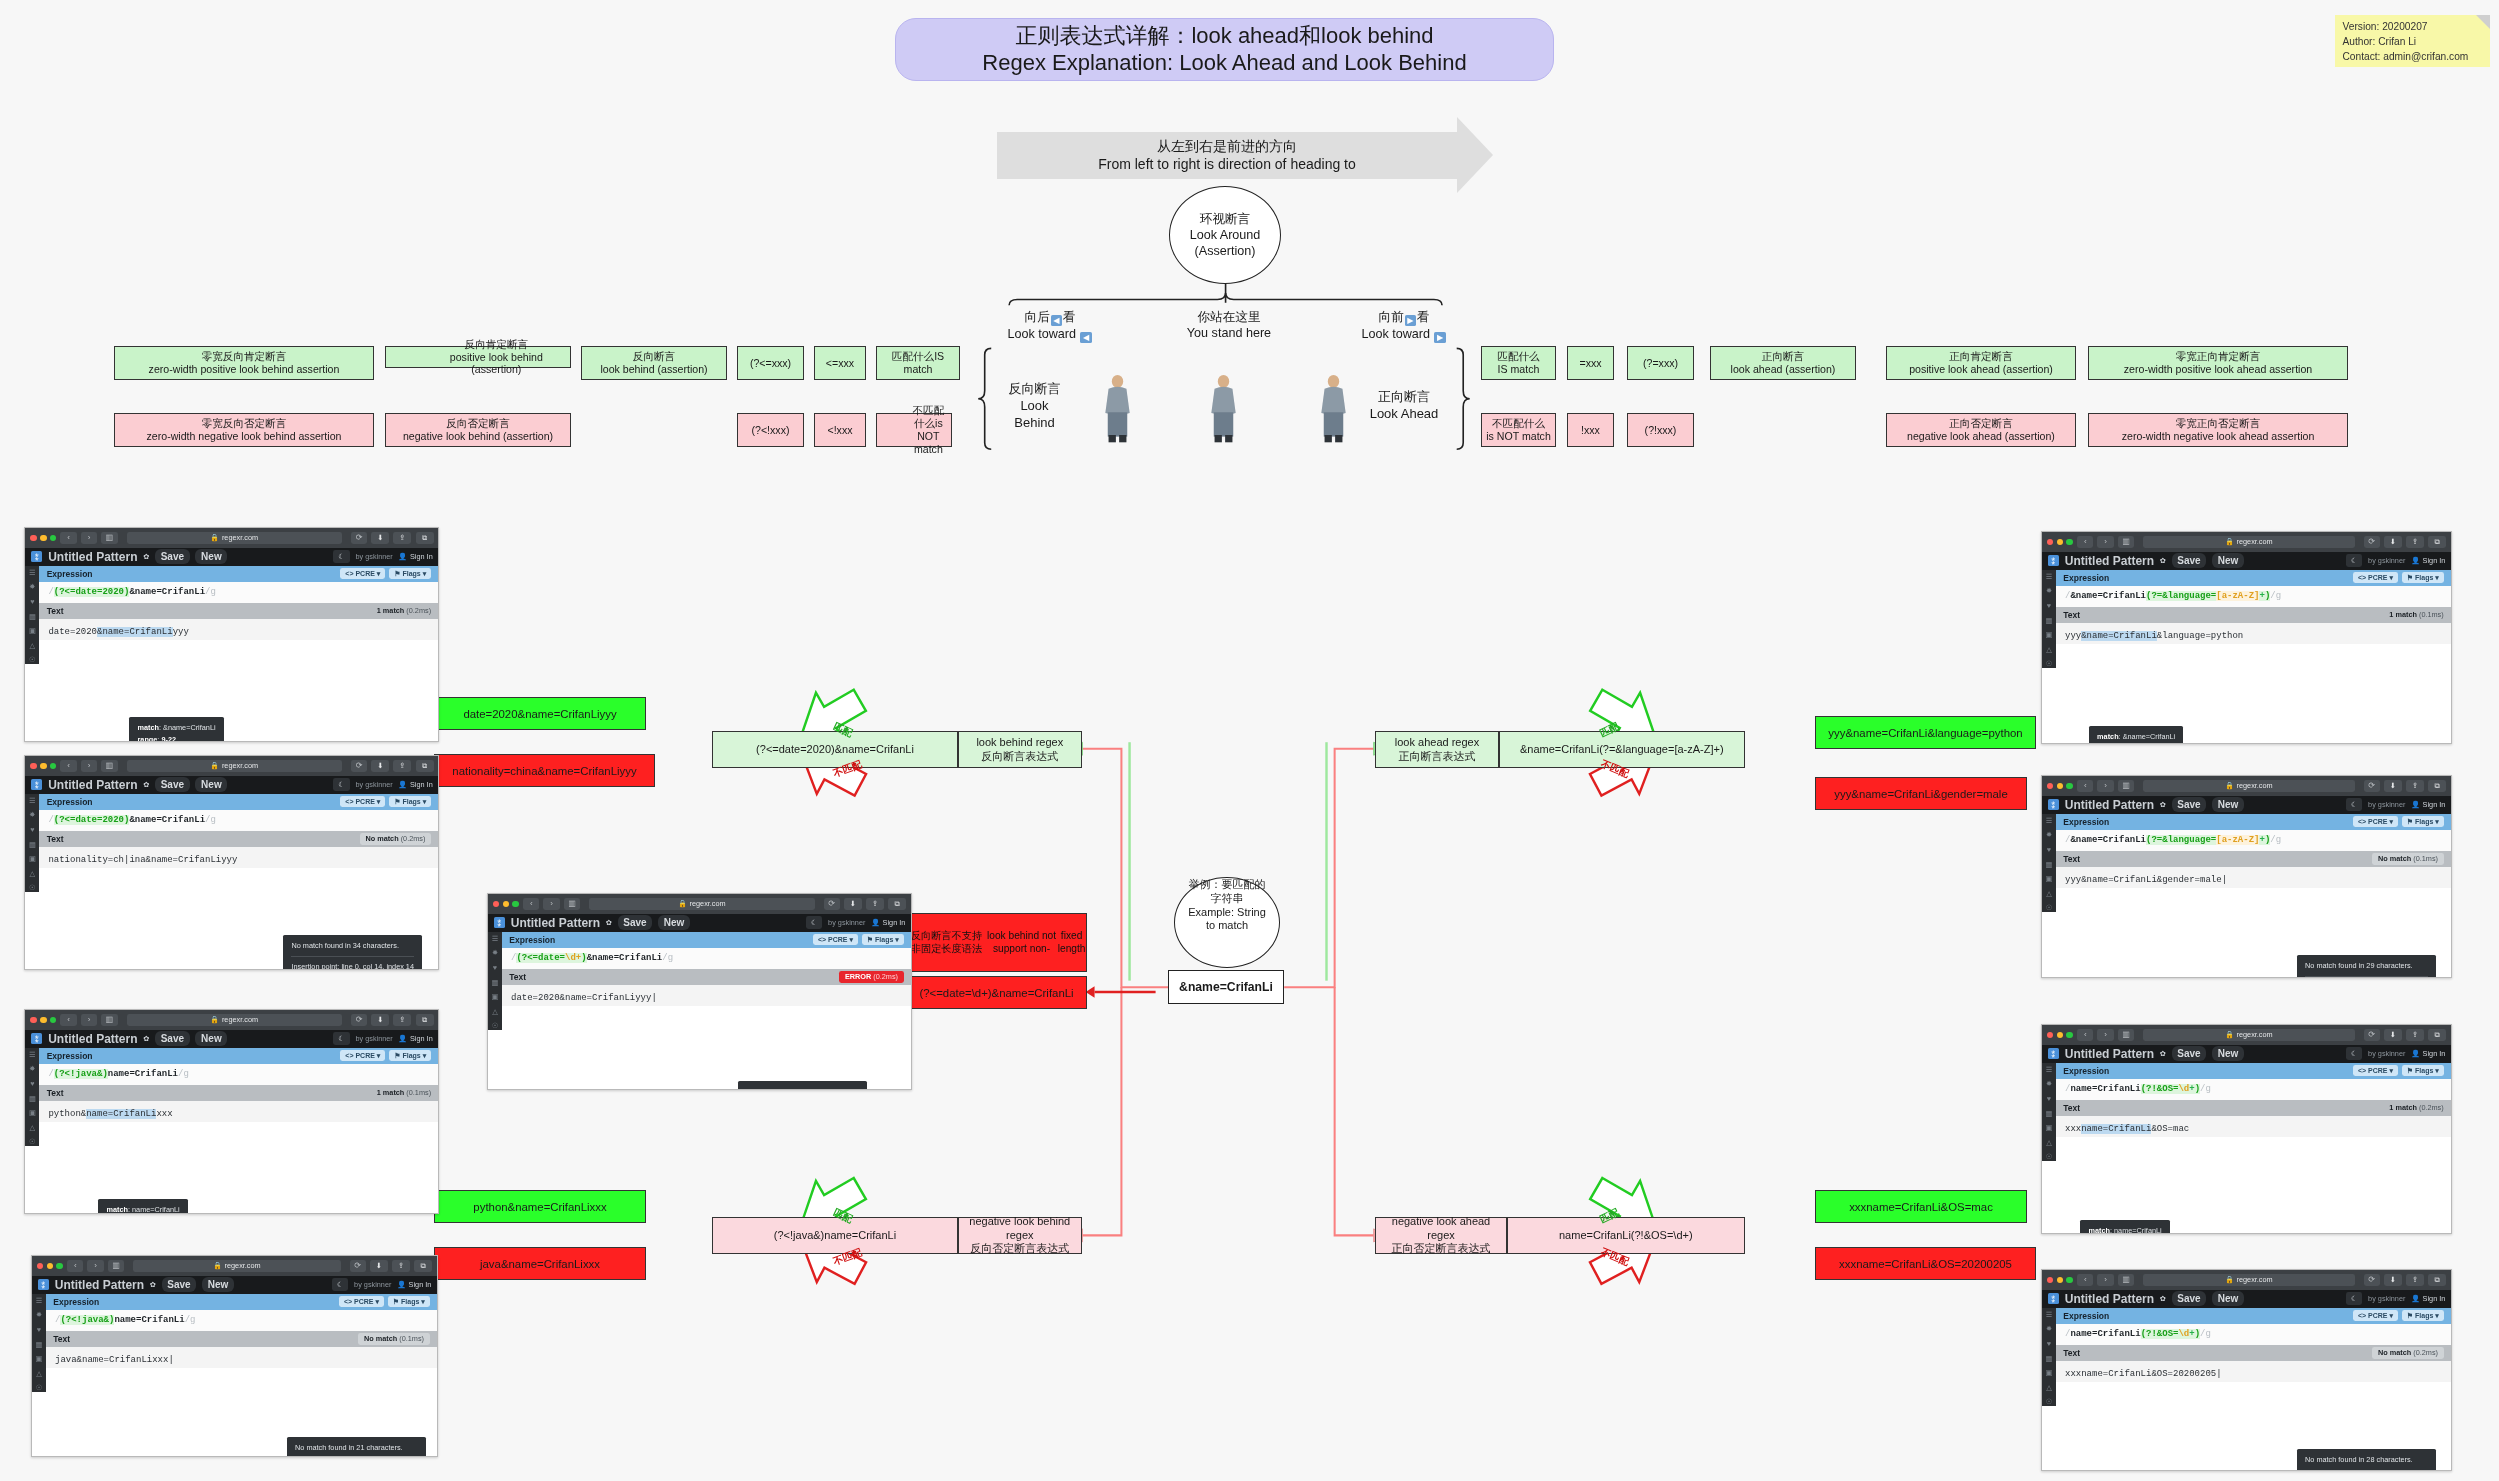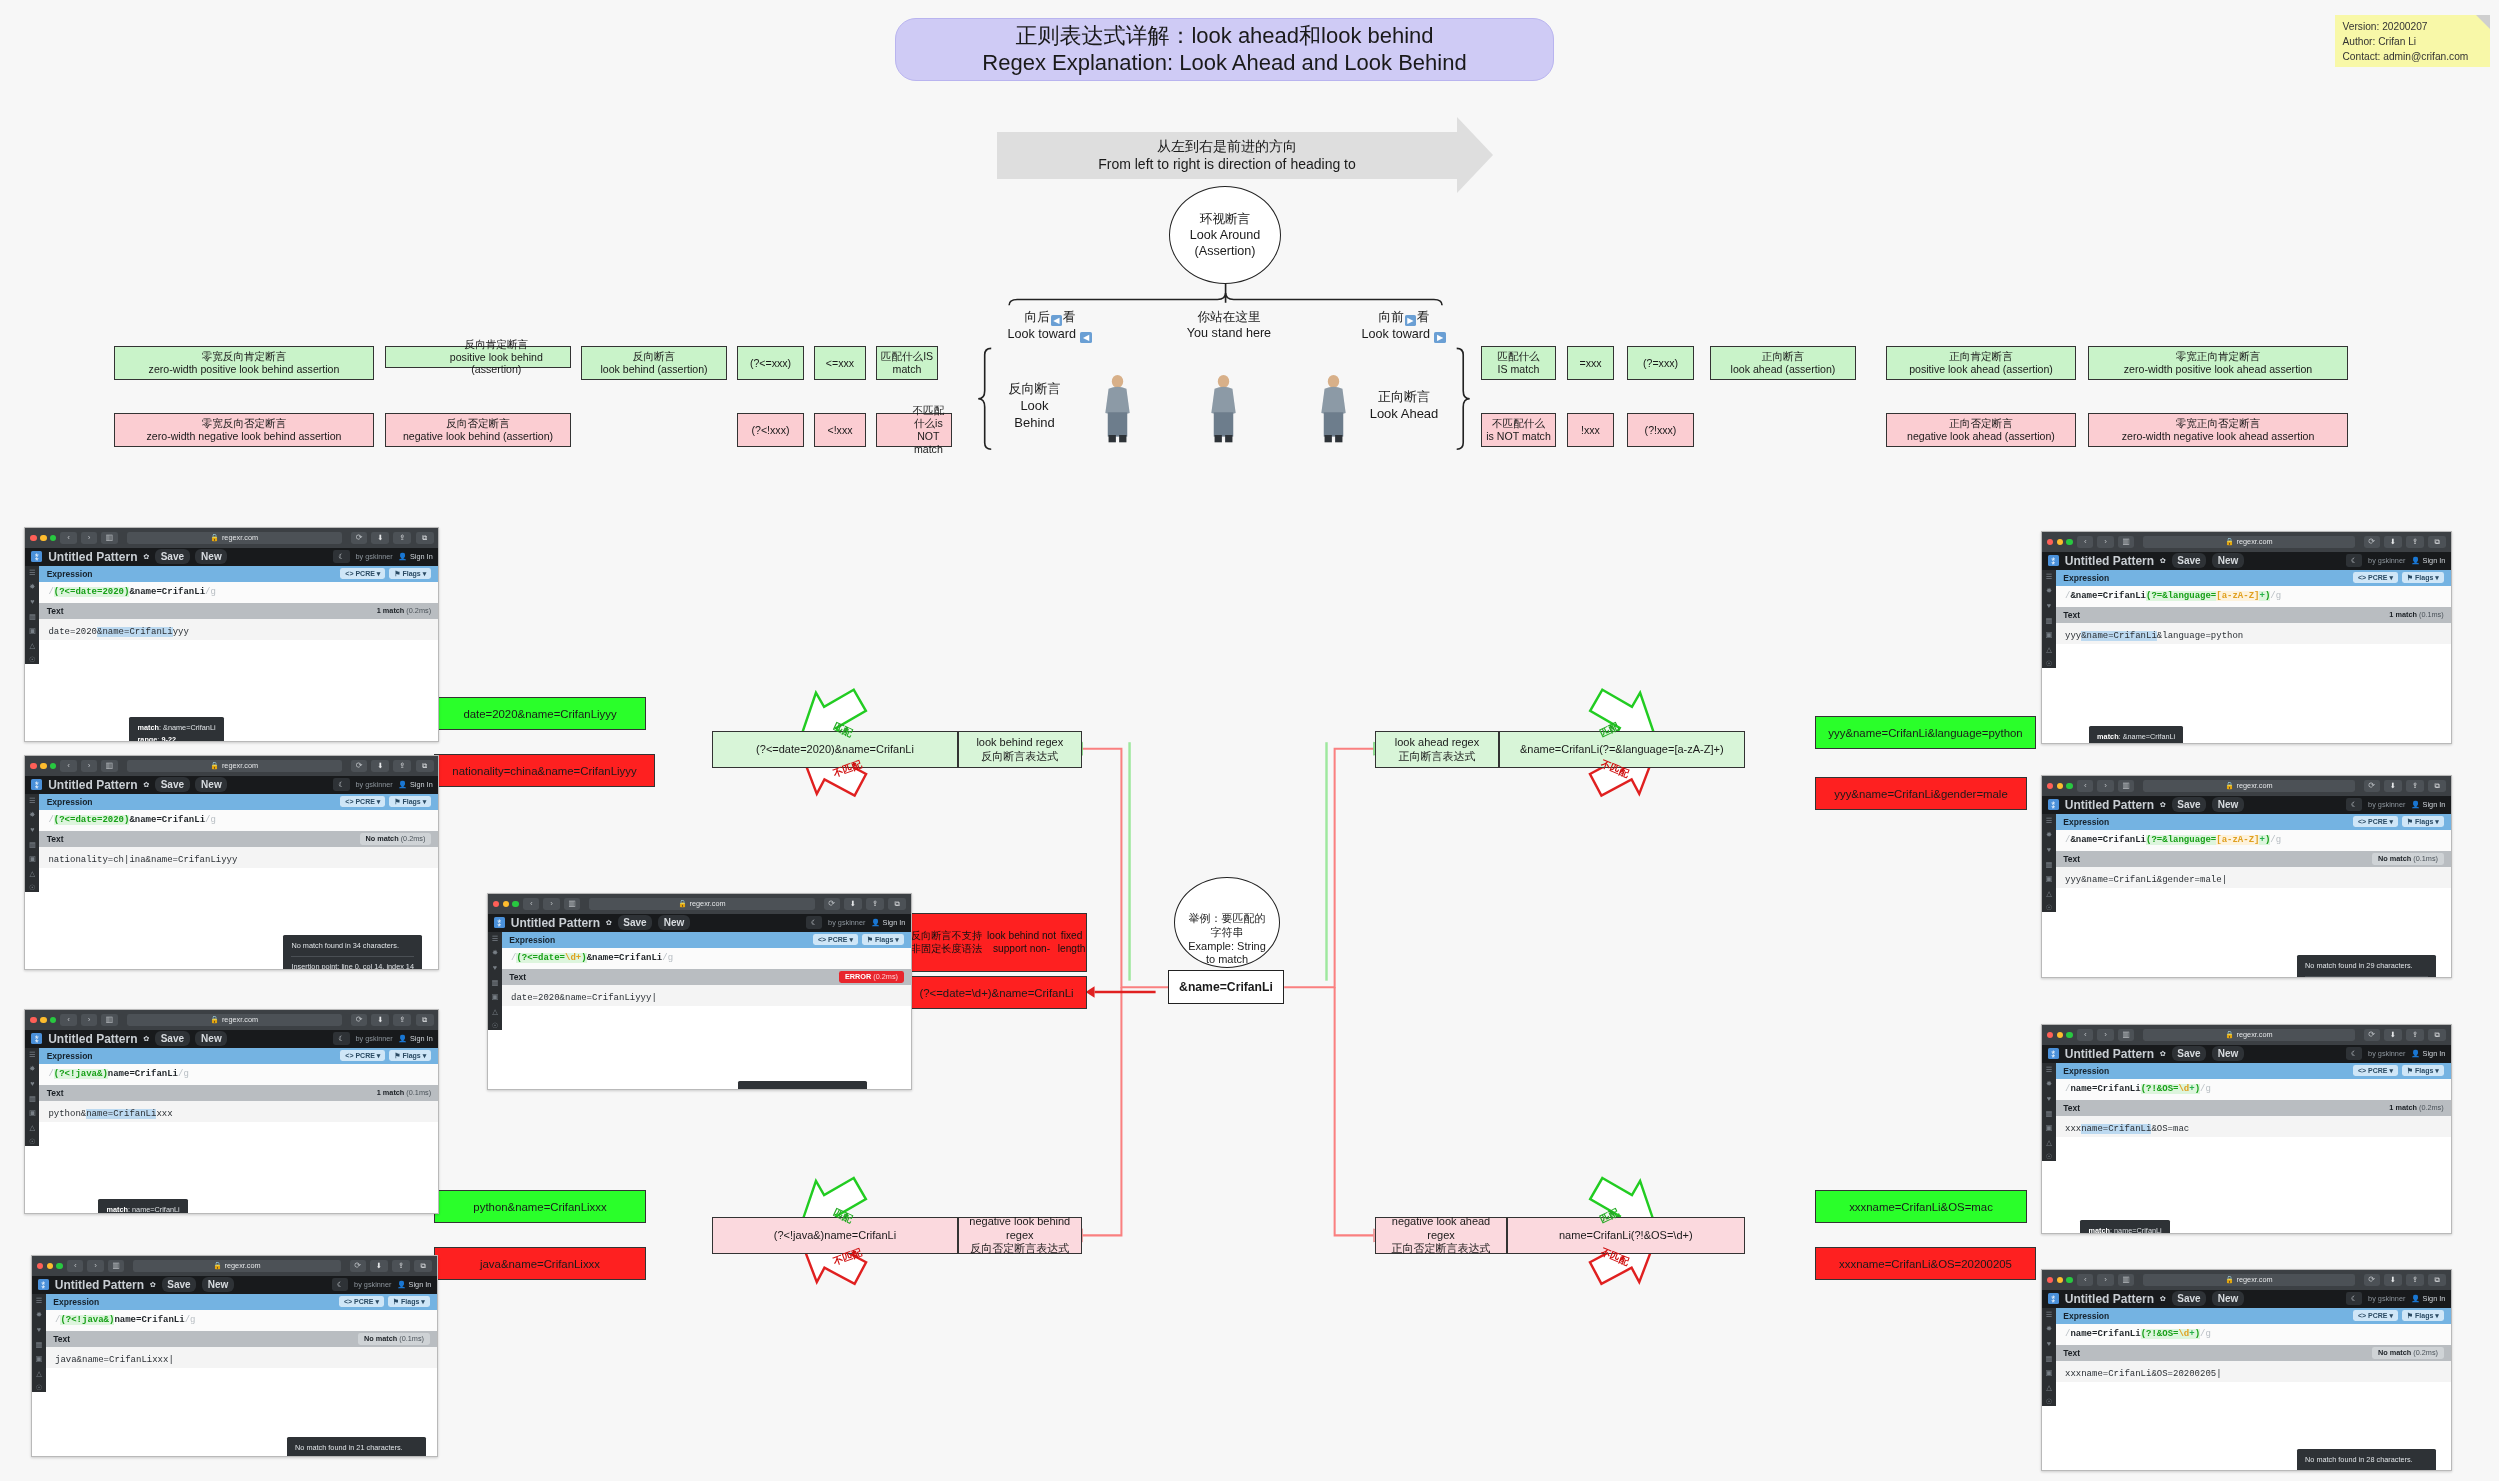--- a/index.html
+++ b/index.html
@@ -106,21 +106,21 @@
     border:1.6px solid #333; display:flex; align-items:center; justify-content:center;
     font-size:11.4px; text-align:center;
   }
   .sbox.ok  { background:#2aff2a; }
   .sbox.bad { background:#fe2020; }
 
   
   #example-circle {
     left: 1174px; top: 877px; width: 106px; height: 91px;
     border:1.6px solid #222; border-radius:50%; background:#fff;
-    display:flex; flex-direction:column; align-items:center; justify-content:flex-end;
+    display:flex; flex-direction:column; align-items:center; justify-content:flex-start;
     text-align:center; font-size:11px; line-height:1.25; z-index:3;
   }
   #example-string {
     left: 1168px; top: 970px; width: 116px; height: 34px;
     border:1.6px solid #222; background:#fff; z-index:4;
     display:flex; align-items:center; justify-content:center;
     font-size:12.2px; font-weight:600;
   }
 
   
@@ -371,21 +371,21 @@
 <div class="abs tbox green" style="left:581px; top:346px; width:146px; height:34px;">
   <div>反向断言</div>
   <div>look behind (assertion)</div>
 </div>
 <div class="abs tbox green" style="left:737px; top:346px; width:67px; height:34px;">
   <div>(?&lt;=xxx)</div>
 </div>
 <div class="abs tbox green" style="left:814px; top:346px; width:52px; height:34px;">
   <div>&lt;=xxx</div>
 </div>
-<div class="abs tbox green" style="left:876px; top:346px; width:62px; height:34px;">
+<div class="abs tbox green" style="left:876px; top:346px; width:84px; height:34px;">
   <div>匹配什么IS</div>
   <div>match</div>
 </div>
 
 <div class="abs tbox pink" style="left:114px; top:413px; width:260px; height:34px;justify-content:center;">
   <div>零宽反向否定断言</div>
   <div>zero-width negative look behind assertion</div>
 </div>
 <div class="abs tbox pink" style="left:385px; top:413px; width:186px; height:34px;">
   <div>反向否定断言</div>

